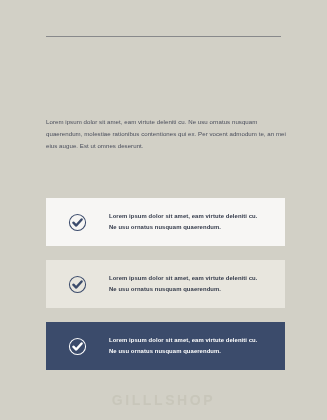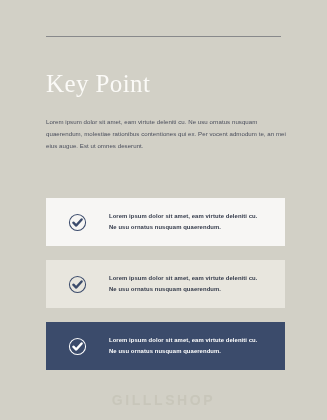--- a/index.html
+++ b/index.html
@@ -113,21 +113,20 @@
     color: #c8c6ba;
   }
 </style>
 </head>
 <body>
 
 <div class="slide">
 
   <div class="top-rule"></div>
 
-  <h1 class="page-title">Key Point</h1>
 
   <p class="body-copy">Lorem ipsum dolor sit amet, eam virtute deleniti cu. Ne usu ornatus nusquam quaerendum, molestiae rationibus contentiones qui ex. Per vocent admodum te, an mei eius augue. Est ut omnes deserunt.</p>
 
   <div class="card-list">
 
     <div class="card card--light">
       <svg class="card-icon" viewBox="0 0 24 24">
         <circle cx="12" cy="12" r="10.2" fill="none" stroke="#3b4b6b" stroke-width="1.3"></circle>
         <path d="M6.8 12.3 L10.4 15.8 L17.2 8.2" fill="none" stroke="#3b4b6b" stroke-width="3.1" stroke-linecap="round" stroke-linejoin="round"></path>
       </svg>

